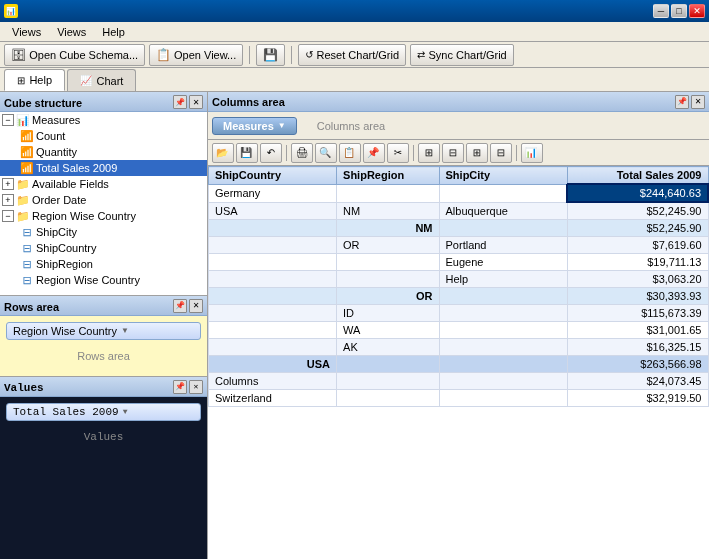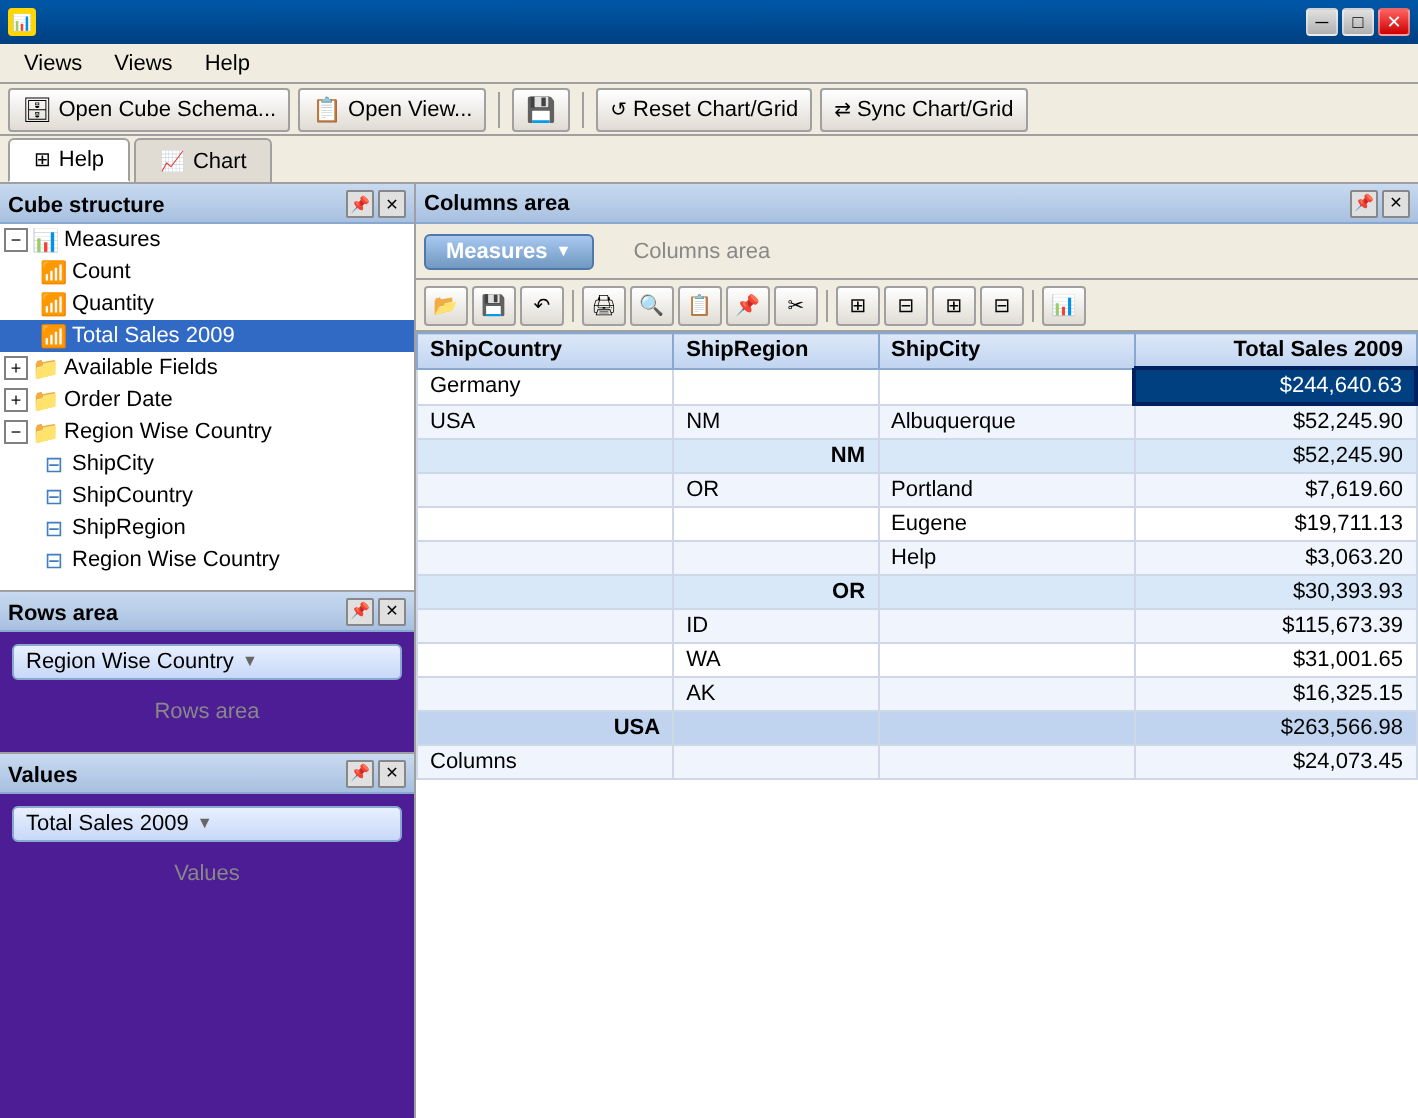--- a/index.html
+++ b/index.html
@@ -41,27 +41,27 @@
     .panel-ctrl-btn { width: 14px; height: 14px; border: 1px solid #888; background: #e0e0e0; display: flex; align-items: center; justify-content: center; font-size: 8px; cursor: pointer; border-radius: 1px; }
 
     .tree-area { flex: 1; overflow-y: auto; background: white; border-bottom: 1px solid #a0a0a0; min-height: 180px; }
     .tree-item { display: flex; align-items: center; padding: 1px 2px; cursor: pointer; white-space: nowrap; }
     .tree-item.selected { background: #316ac5; color: white; }
     .expand-btn { width: 12px; height: 12px; border: 1px solid #808080; background: white; display: inline-flex; align-items: center; justify-content: center; font-size: 9px; cursor: pointer; margin-right: 2px; flex-shrink: 0; }
     .tree-icon { width: 14px; height: 14px; display: inline-flex; align-items: center; justify-content: center; margin-right: 2px; flex-shrink: 0; }
     .tree-label { font-size: 11px; }
 
     
-    .rows-area { background: #4c1d95; border-bottom: 1px solid #a0a0a0; }
+    .rows-area { background: #fef9c3; border-bottom: 1px solid #a0a0a0; }
     .rows-content { min-height: 60px; padding: 4px; }
     .drop-chip { background: linear-gradient(to bottom, #e8f0fe, #c8d8f8); border: 1px solid #88a8d0; border-radius: 3px; padding: 2px 6px; font-size: 11px; display: flex; align-items: center; gap: 4px; margin: 2px; }
     .drop-area-text { color: #888; font-size: 11px; text-align: center; padding: 8px; }
 
     
-    .values-area { background: #4c1d95; }
+    .values-area { background: #0f172a; font-family: Liberation Mono, monospace; }
     .values-content { min-height: 60px; padding: 4px; }
 
     
     .right-panel { flex: 1; display: flex; flex-direction: column; background: #e8e8f0; }
     
     
     .col-area-header { background: linear-gradient(to bottom, #c8daf0, #a8c0e0); height: 20px; display: flex; align-items: center; padding: 0 4px; border-bottom: 1px solid #88a8d0; justify-content: space-between; }
     
     
     .measures-tab-area { background: #f0ece0; height: 28px; display: flex; align-items: center; padding: 4px; border-bottom: 1px solid #a0a0a0; }
@@ -366,18 +366,24 @@
               <td></td>
               <td></td>
               <td class="val-col">$263,566.98</td>
             </tr>
             <tr>
               <td>Columns</td>
               <td></td>
               <td></td>
               <td class="val-col">$24,073.45</td>
             </tr>
+            <tr>
+              <td>Switzerland</td>
+              <td></td>
+              <td></td>
+              <td class="val-col">$32,919.50</td>
+            </tr>
           </tbody>
       </table>
     </div>
 
   </div>
 </div>
 
 </body></html>

